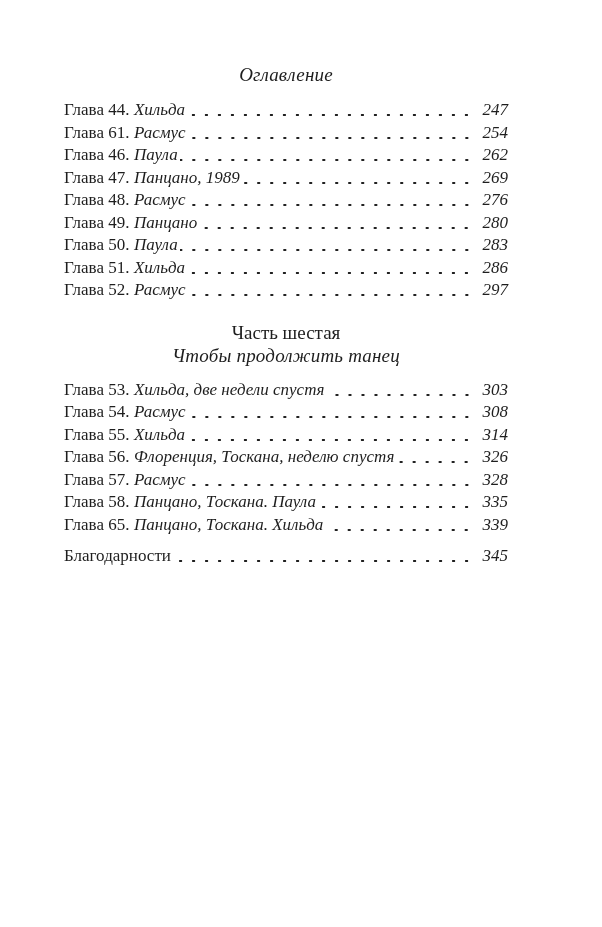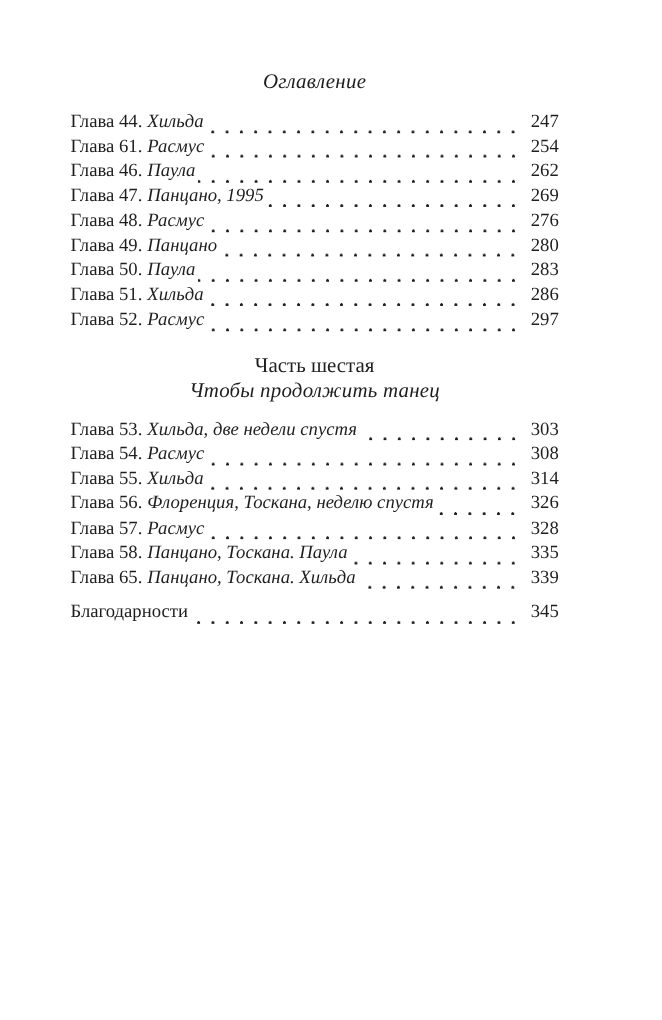--- a/index.html
+++ b/index.html
@@ -24,41 +24,42 @@
     font-weight: normal;
     font-style: italic;
     text-align: center;
     line-height: 22px;
     letter-spacing: 0.2px;
   }
   .toc-list { margin-top: 13px; }
   .toc-list.list-b { margin-top: 12px; }
   .toc-row {
     display: flex;
-    align-items: flex-end;
+    align-items: center;
     font-size: 17px;
     line-height: 22.5px;
     height: 22.5px;
     white-space: nowrap;
   }
   .chap { flex: none; }
   .ctitle { flex: none; font-style: italic; margin-left: 4.5px; }
   .ctitle.plain { font-style: normal; margin-left: 0; }
   .leader {
     flex: 1 1 0;
     min-width: 8px;
     height: 14px;
     margin: 0 6px 0 2px;
     background-image: radial-gradient(circle at 50% 12px, #1e1e1e 1.1px, rgba(255,255,255,0) 1.5px);
     background-size: 13px 14px;
     background-repeat: repeat-x;
     background-position: right 1px top 0;
   }
   .pnum {
     flex: none;
+    font-style: italic;
     min-width: 28px;
     text-align: right;
   }
   .part-heading {
     margin-top: 19px;
     font-size: 19px;
     line-height: 23px;
     text-align: center;
   }
   .part-subheading {
@@ -92,21 +93,21 @@
         <span class="pnum">254</span>
       </div>
       <div class="toc-row">
         <span class="chap">Глава 46.</span>
         <span class="ctitle">Паула</span>
         <span class="leader"></span>
         <span class="pnum">262</span>
       </div>
       <div class="toc-row">
         <span class="chap">Глава 47.</span>
-        <span class="ctitle">Панцано, 1995</span>
+        <span class="ctitle">Панцано, 1989</span>
         <span class="leader"></span>
         <span class="pnum">269</span>
       </div>
       <div class="toc-row">
         <span class="chap">Глава 48.</span>
         <span class="ctitle">Расмус</span>
         <span class="leader"></span>
         <span class="pnum">276</span>
       </div>
       <div class="toc-row">

